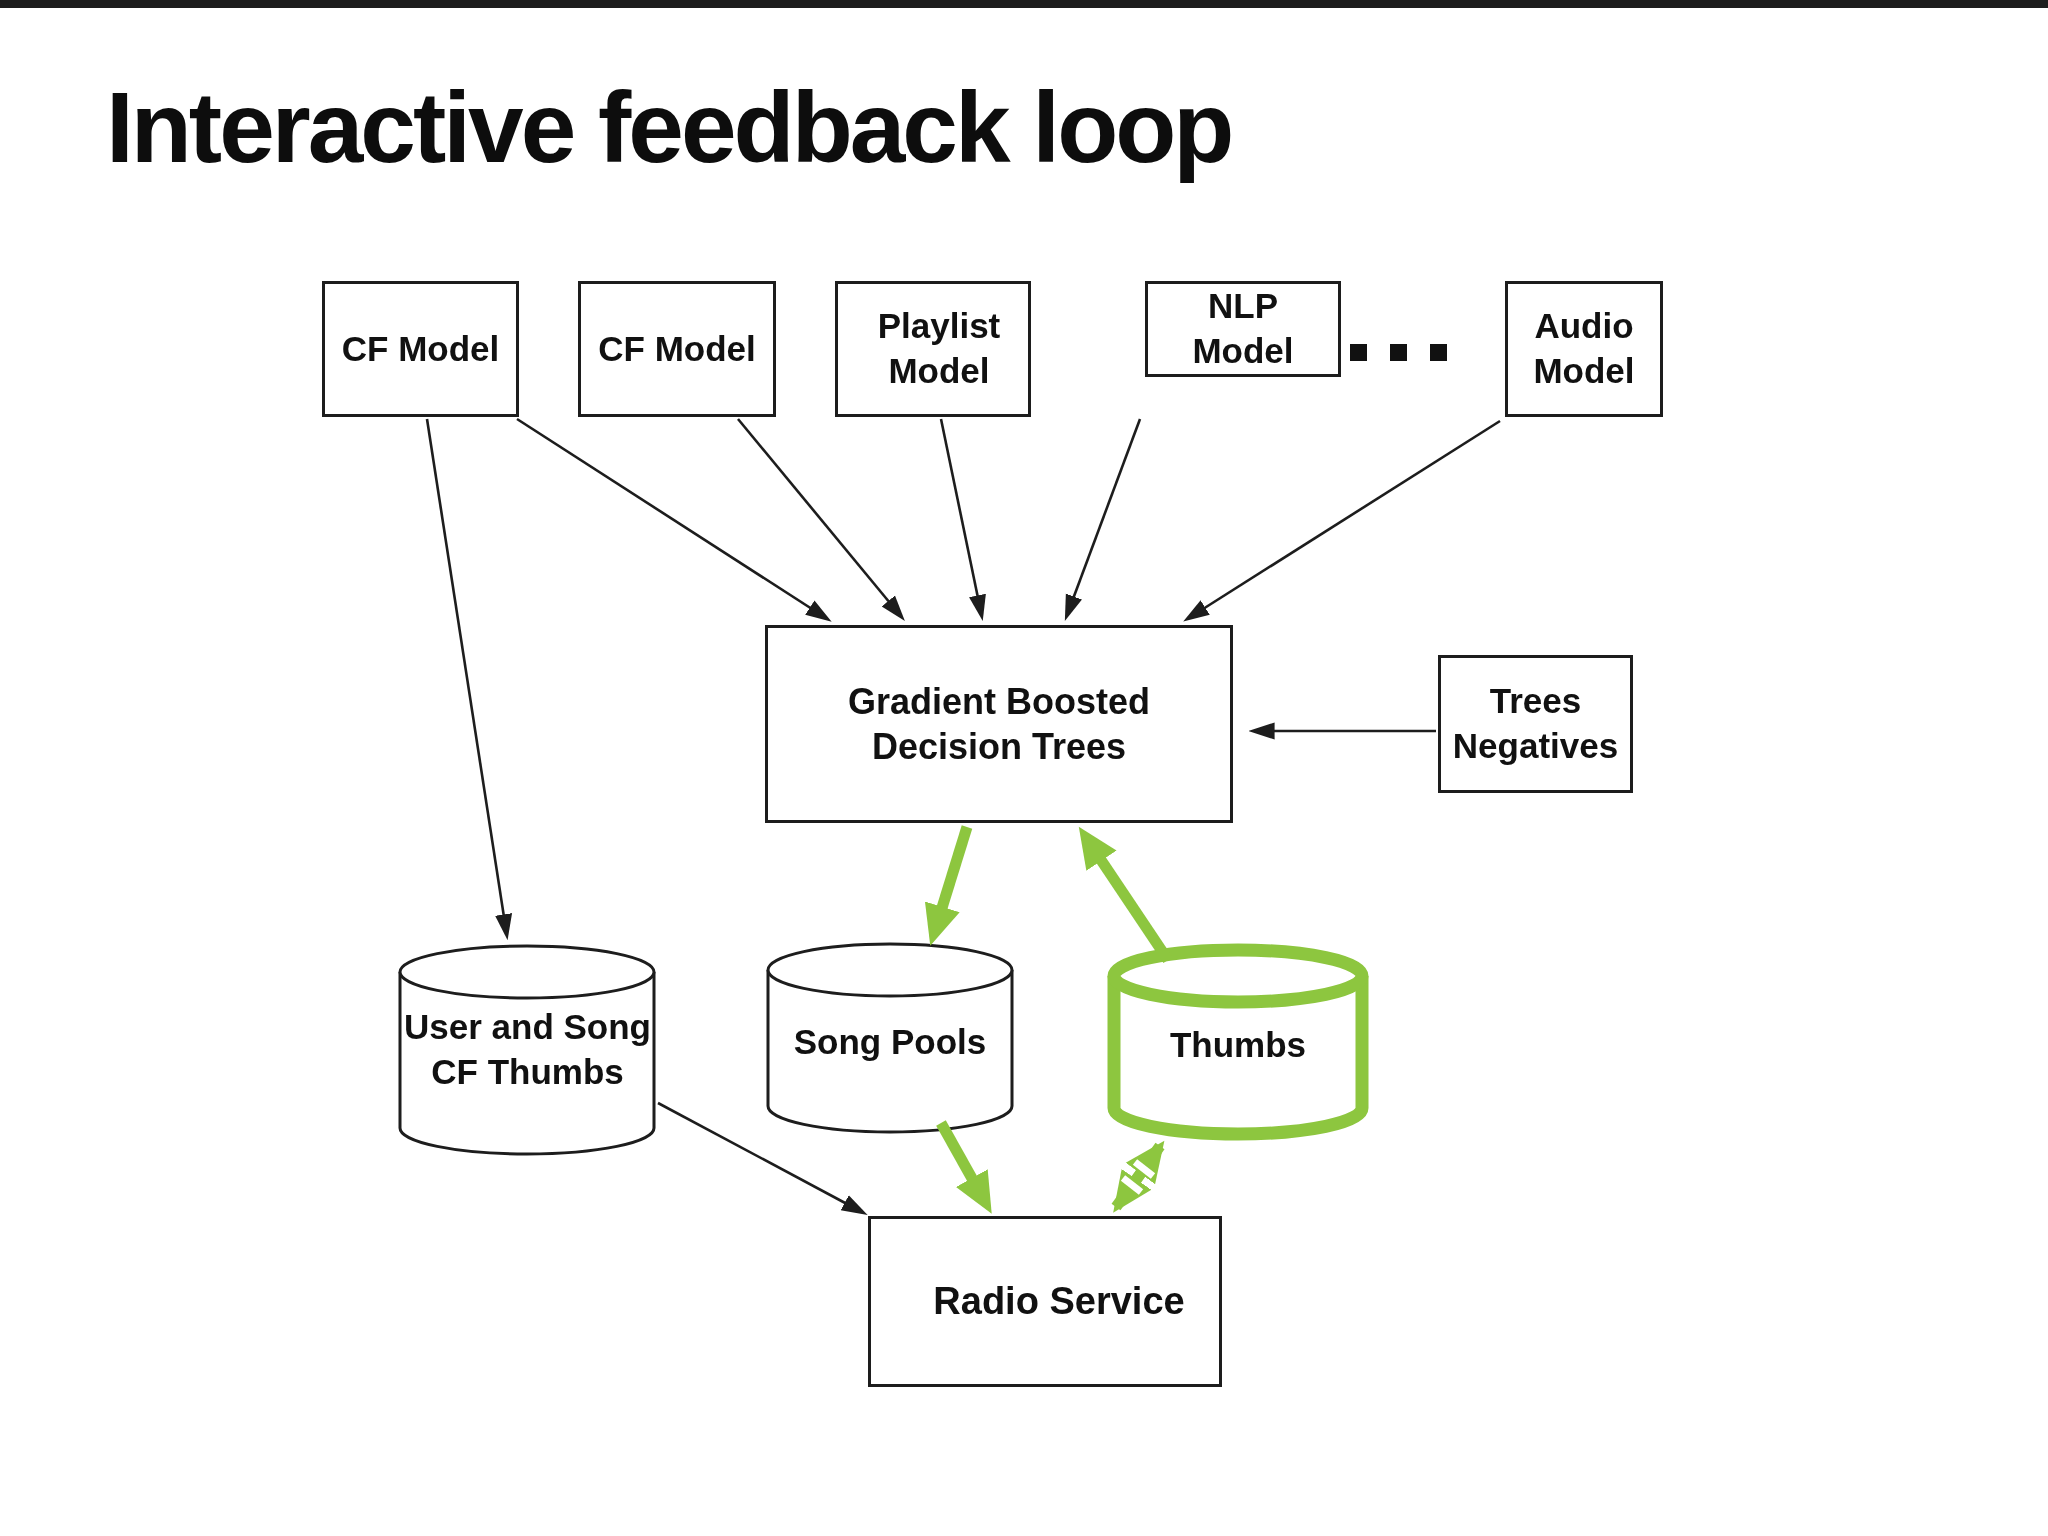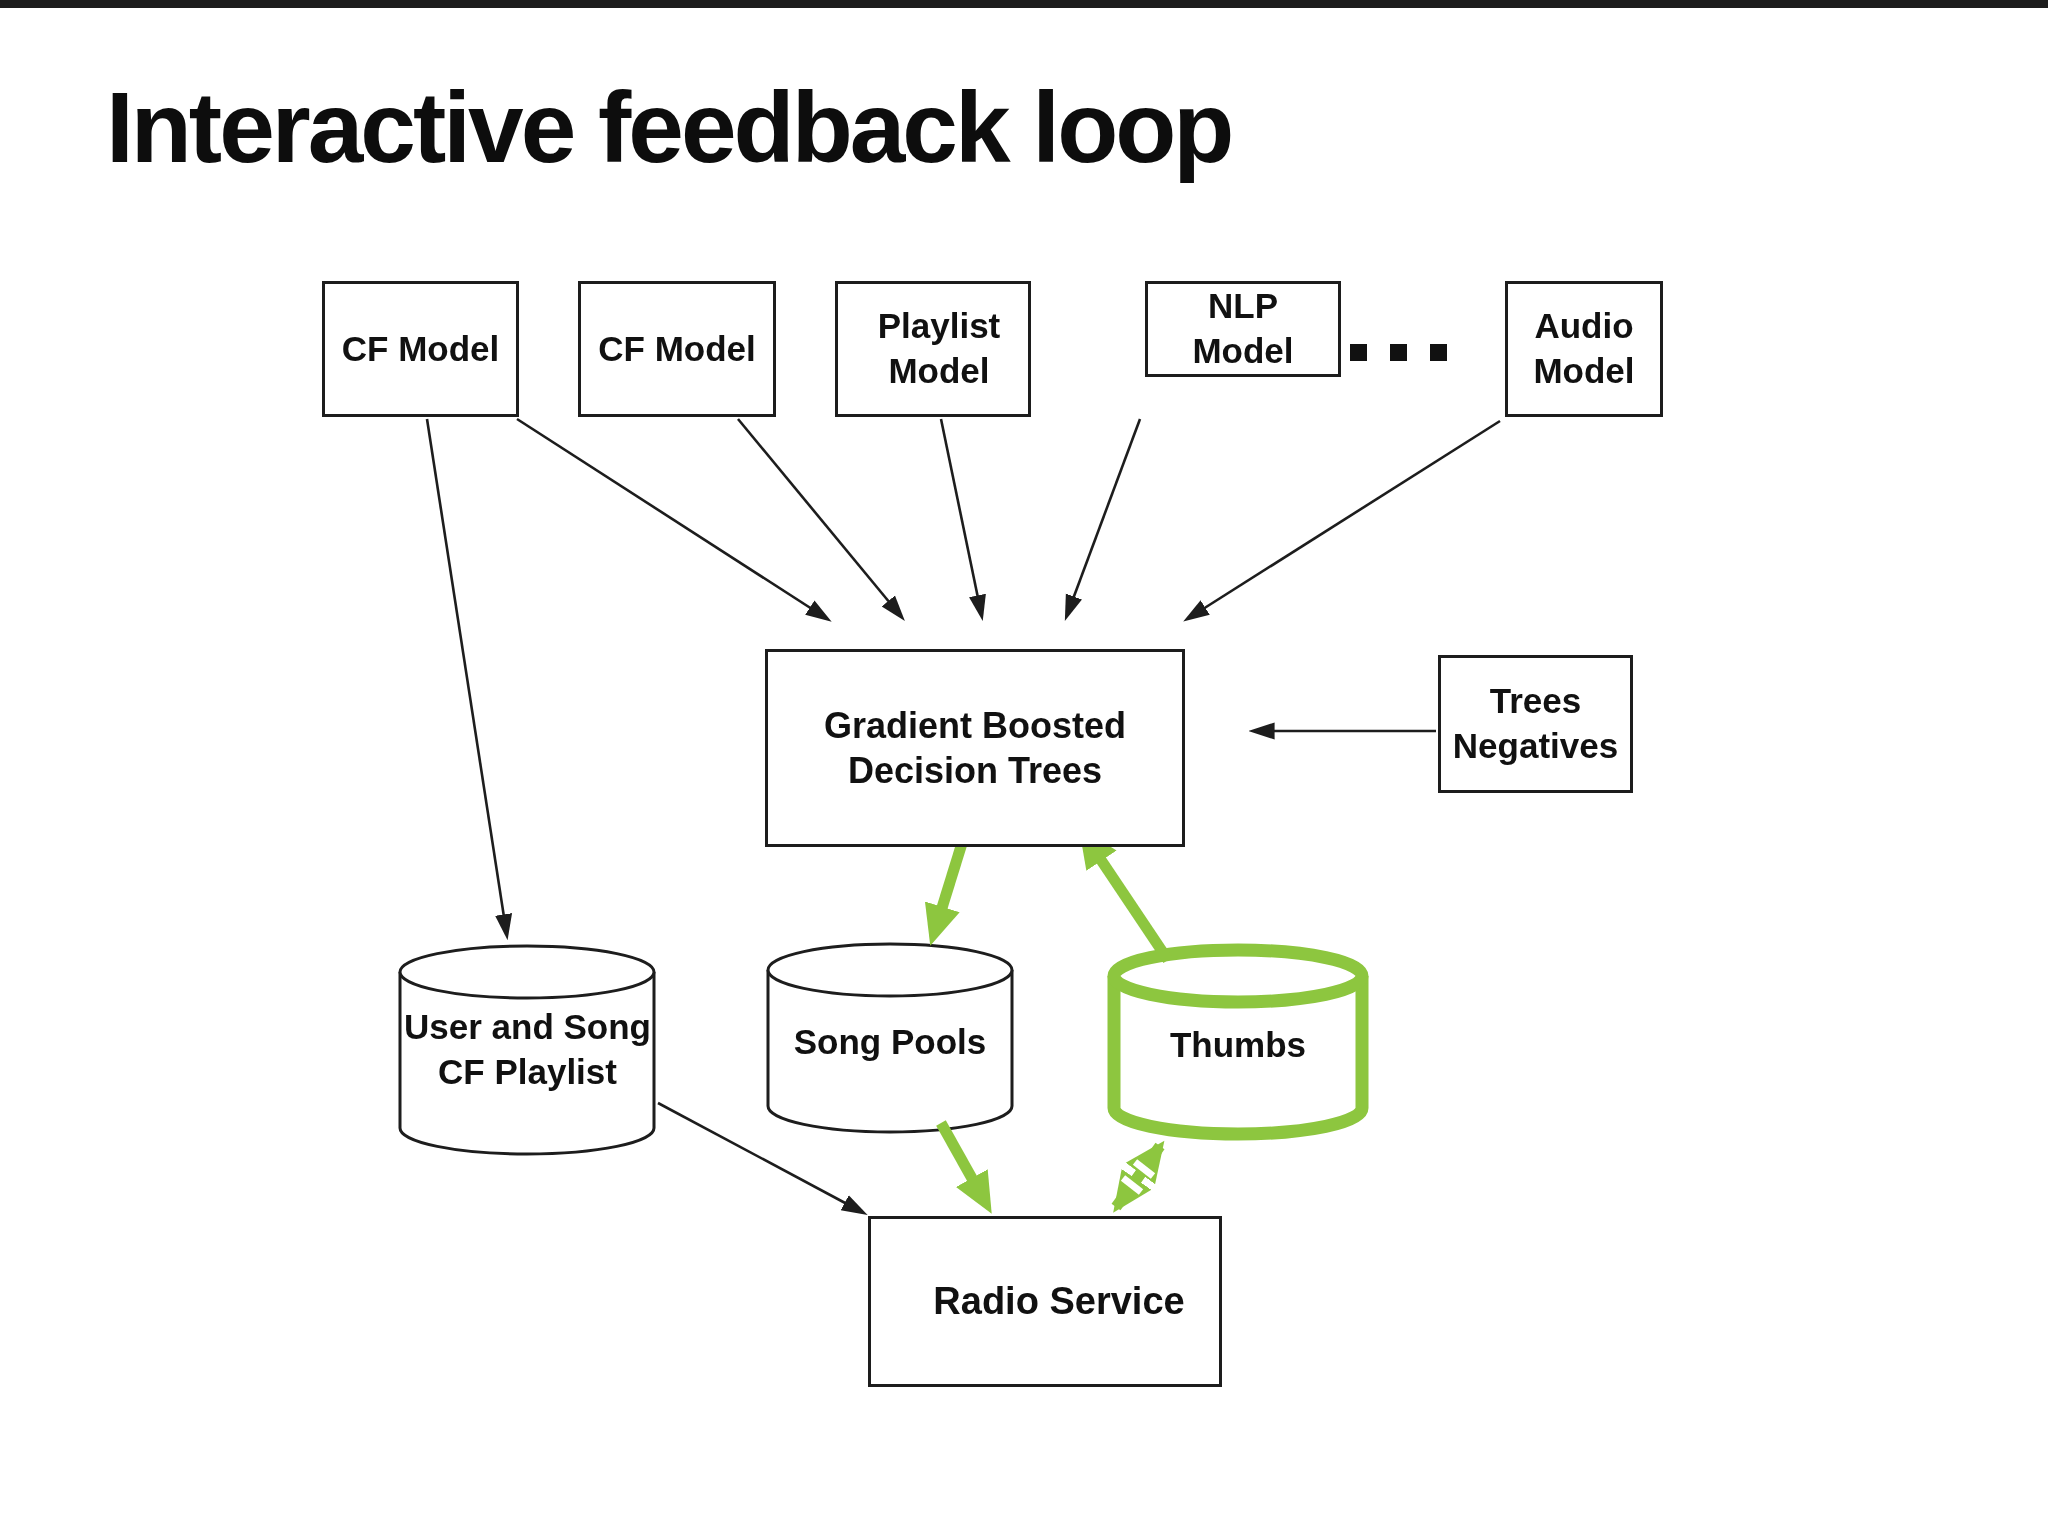--- a/index.html
+++ b/index.html
@@ -103,31 +103,31 @@
   <div class="dots" title="...">
     <span class="dot"></span>
     <span class="dot"></span>
     <span class="dot"></span>
   </div>
   <div class="node small" style="left:1505px;top:281px;width:158px;height:136px;">
     <span>Audio
 Model</span>
   </div>
 
-  <div class="node big" style="left:765px;top:625px;width:420px;height:198px;margin-top:24px;">
+  <div class="node big" style="left:765px;top:625px;width:468px;height:198px;">
     <span>Gradient Boosted
 Decision Trees</span>
   </div>
 
   <div class="node small" style="left:1438px;top:655px;width:195px;height:138px;">
     <span>Trees
 Negatives</span>
   </div>
 
   <div class="cyl-label" style="left:400px;top:985px;width:255px;height:130px;">User and Song
-CF Playlist</div>
+CF Thumbs</div>
   <div class="cyl-label" style="left:768px;top:995px;width:244px;height:95px;">Song Pools</div>
   <div class="cyl-label" style="left:1114px;top:998px;width:248px;height:95px;">Thumbs</div>
 
   <div class="node big" style="left:868px;top:1216px;width:354px;height:171px;font-size:38px;padding-left:28px;">
     <span>Radio Service</span>
   </div>
 </div>
 
 </body></html>

